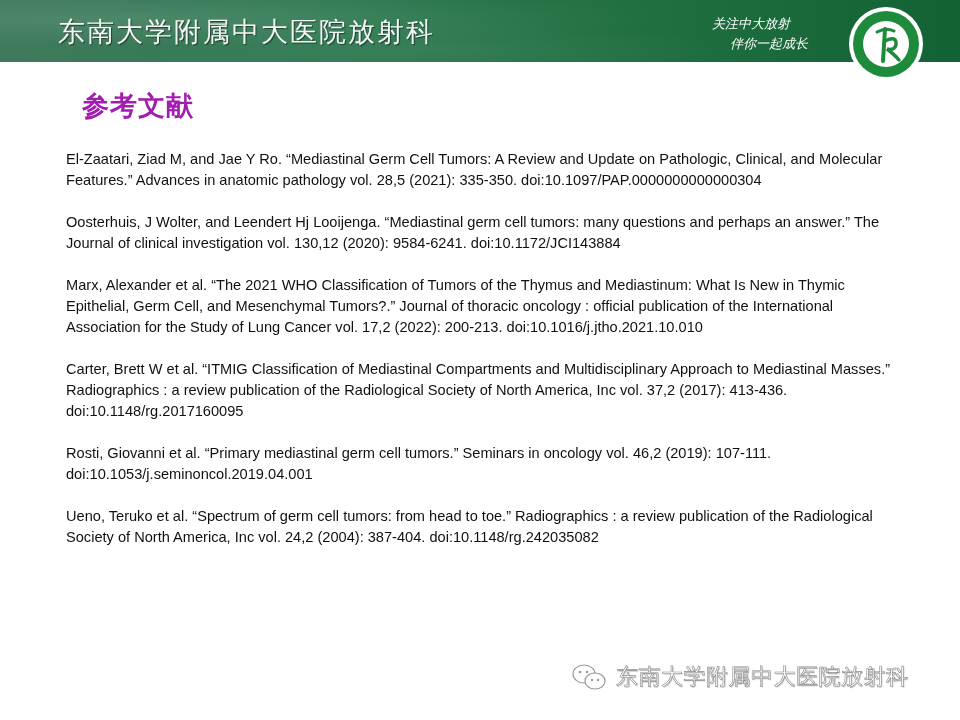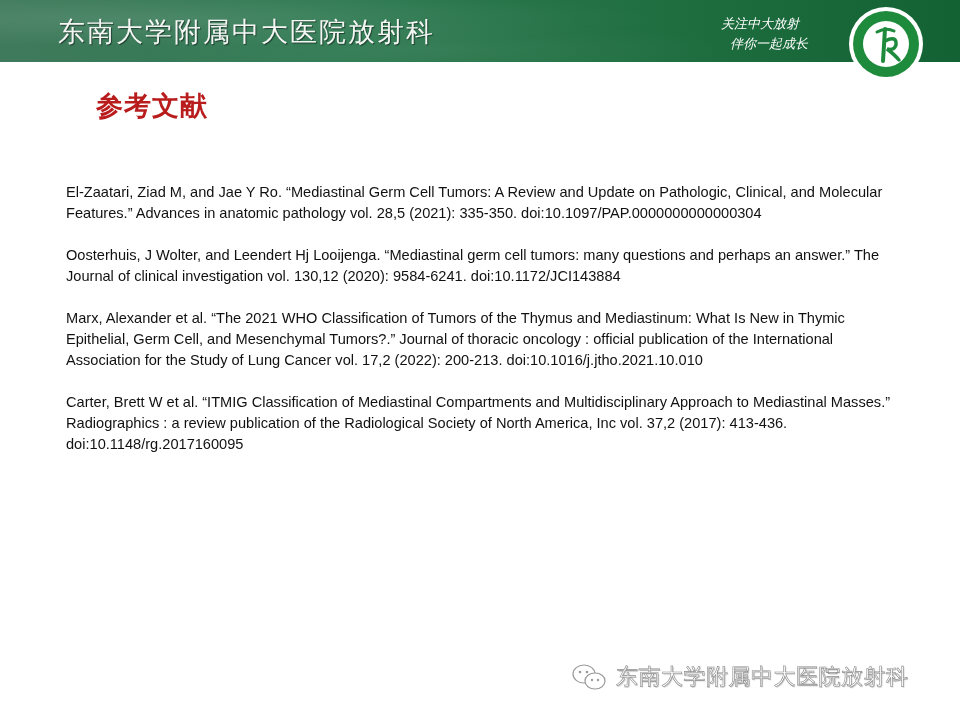--- a/index.html
+++ b/index.html
@@ -22,33 +22,32 @@
   .header-title {
     position: absolute; left: 58px; top: 14px;
     font-family: "DejaVu Serif", serif; font-size: 27px; letter-spacing: 2px;
     color: #f4f6f4; text-shadow: 1px 1px 1px rgba(0,0,0,0.5);
   }
   .slogan {
     position: absolute; left: 712px; top: 14px; color: #ffffff;
     font-family: "DejaVu Serif", serif; font-style: italic; font-size: 13px; line-height: 20px;
   }
   .slogan .l2 { padding-left: 18px; display: block; text-align: right; }
-  .slogan .l1 { display: block; text-align: center; }
+  .slogan .l1 { display: block; }
   .logo {
     position: absolute; left: 847px; top: 5px; width: 78px; height: 78px;
   }
   .page-title {
     position: absolute; left: 82px; top: 88px;
-    font-family: "DejaVu Sans", sans-serif; font-weight: bold; font-size: 27px; color: #b91c1c;
+    font-family: "DejaVu Sans", sans-serif; font-weight: bold; font-size: 27px; color: #a21caf;
     letter-spacing: 1px;
-    margin-left: 14px;
   }
   .refs {
     position: absolute; left: 66px; top: 149px; width: 840px;
-    font-size: 14.6px; line-height: 21px; color: #111; margin-top: 33px;
+    font-size: 14.6px; line-height: 21px; color: #111;
   }
   .ref { margin: 0 0 21px 0; }
   .footer-mark {
     position: absolute; left: 570px; top: 662px; height: 30px;
     display: flex; align-items: center;
   }
   .footer-text {
     font-family: "DejaVu Sans", sans-serif; font-size: 22px; color: #ffffff;
     -webkit-text-stroke: 0.6px #8a8a8a; letter-spacing: 0.5px; margin-left: 6px;
     text-shadow: 1px 1px 1px rgba(0,0,0,0.25);
@@ -74,20 +73,22 @@
   <path d="M38 36 Q50 30 49 40 Q47 46 40 44 Q48 50 52 55" stroke="#1e8a3c" stroke-width="3.5" fill="none" stroke-linecap="round"></path>
 </svg>
 
 <div class="page-title">参考文献</div>
 
 <div class="refs">
   <p class="ref">El-Zaatari, Ziad M, and Jae Y Ro. “Mediastinal Germ Cell Tumors:  A Review and Update on Pathologic, Clinical, and Molecular Features.” Advances in anatomic pathology vol. 28,5 (2021): 335-350. doi:10.1097/PAP.0000000000000304</p>
   <p class="ref">Oosterhuis, J Wolter, and Leendert Hj Looijenga. “Mediastinal germ cell tumors: many questions and perhaps an answer.” The Journal of clinical investigation vol. 130,12 (2020): 9584-6241. doi:10.1172/JCI143884</p>
   <p class="ref">Marx, Alexander et al. “The 2021 WHO Classification of Tumors of the Thymus  and Mediastinum: What Is New in Thymic Epithelial, Germ Cell, and Mesenchymal Tumors?.” Journal of thoracic oncology : official publication of the International  Association for the Study of Lung Cancer vol. 17,2 (2022): 200-213. doi:10.1016/j.jtho.2021.10.010</p>
   <p class="ref">Carter, Brett W et al. “ITMIG  Classification of Mediastinal Compartments and Multidisciplinary Approach to Mediastinal Masses.” Radiographics : a review publication of the Radiological Society of North America, Inc vol. 37,2 (2017): 413-436. doi:10.1148/rg.2017160095</p>
+  <p class="ref">Rosti, Giovanni  et al. “Primary mediastinal germ cell tumors.”  Seminars in oncology vol. 46,2 (2019): 107-111. doi:10.1053/j.seminoncol.2019.04.001</p>
+  <p class="ref">Ueno, Teruko et al. “Spectrum of germ cell tumors: from head to toe.” Radiographics : a review publication of the Radiological Society of North America, Inc vol. 24,2 (2004): 387-404. doi:10.1148/rg.242035082</p>
 </div>
 
 <div class="footer-mark">
   <svg width="40" height="30" viewBox="0 0 40 30">
     <ellipse cx="14" cy="12" rx="11" ry="9" fill="#fff" stroke="#9a9a9a" stroke-width="1.2"></ellipse>
     <circle cx="10" cy="10" r="1.3" fill="#9a9a9a"></circle>
     <circle cx="17" cy="10" r="1.3" fill="#9a9a9a"></circle>
     <ellipse cx="25" cy="19" rx="10" ry="8" fill="#fff" stroke="#9a9a9a" stroke-width="1.2"></ellipse>
     <circle cx="22" cy="18" r="1.2" fill="#9a9a9a"></circle>
     <circle cx="28" cy="18" r="1.2" fill="#9a9a9a"></circle>

